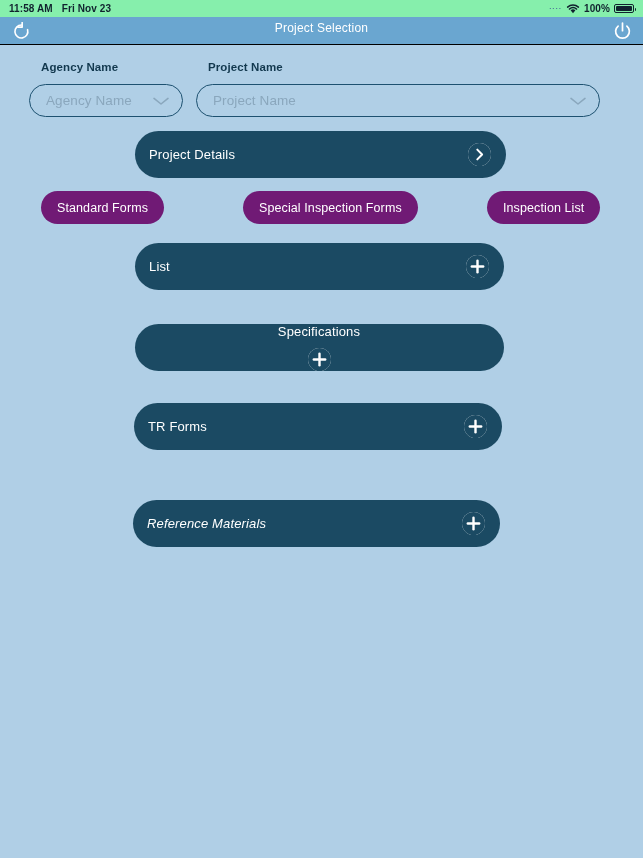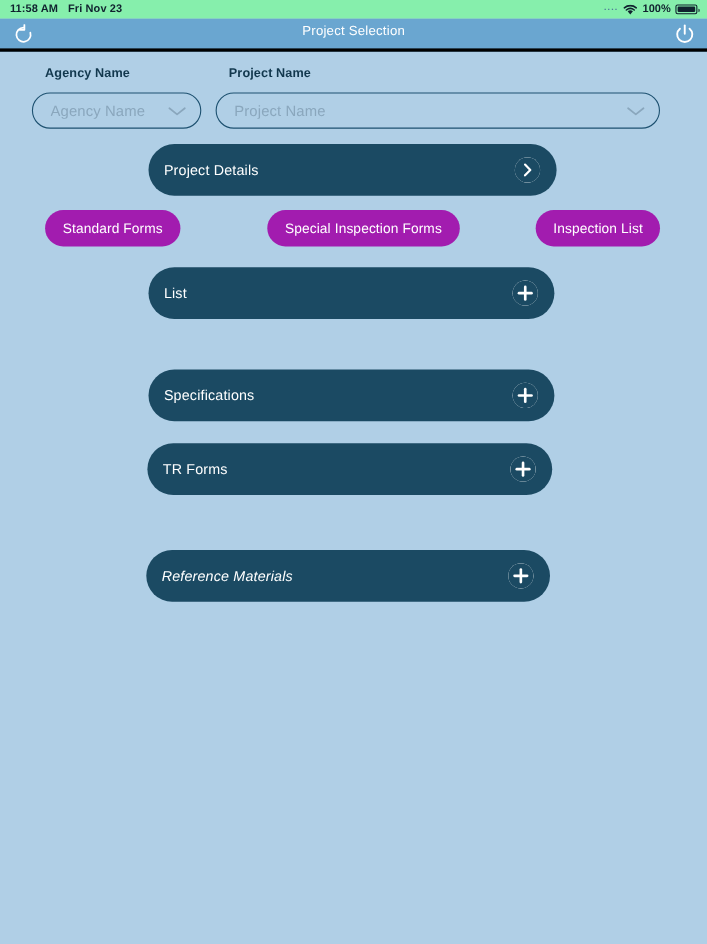--- a/index.html
+++ b/index.html
@@ -76,21 +76,21 @@
     border-radius: 1px;
   }
 
   
   .navbar {
     position: absolute;
     top: 17px; left: 0;
     width: 643px;
     height: 27px;
     background: #6aa6d0;
-    border-bottom: 3px solid #000000;
+    border-bottom: 1px solid #000000;
   }
   .nav-title {
     position: absolute;
     left: 0; right: 0;
     top: 4px;
     text-align: center;
     color: #ffffff;
     font-size: 12px;
     letter-spacing: 0.2px;
   }
@@ -168,21 +168,21 @@
     background: #ffffff;
     display: flex;
     align-items: center;
     justify-content: center;
   }
 
   
   .pill {
     position: absolute;
     height: 33px;
-    background: #a21caf;
+    background: #701a75;
     border-radius: 17px;
     display: flex;
     align-items: center;
     justify-content: center;
     padding: 0 16px;
     box-sizing: border-box;
     color: #ffffff;
     font-size: 12.5px;
     letter-spacing: 0.1px;
     cursor: pointer;
@@ -263,21 +263,21 @@
     <span class="bar-label">List</span>
     <span class="circ">
       <svg width="23" height="23" viewBox="0 0 23 23">
         <circle cx="11.5" cy="11.5" r="11.5" fill="#1b4a63"></circle>
         <line x1="11.5" y1="5.8" x2="11.5" y2="17.2" stroke="#ffffff" stroke-width="2.4" stroke-linecap="round"></line>
         <line x1="5.8" y1="11.5" x2="17.2" y2="11.5" stroke="#ffffff" stroke-width="2.4" stroke-linecap="round"></line>
       </svg>
     </span>
   </div>
 
-  <div class="bar" style="left:135px; top:336px; width:369px;">
+  <div class="bar" style="left:135px; top:324px; width:369px;flex-direction:column;">
     <span class="bar-label">Specifications</span>
     <span class="circ">
       <svg width="23" height="23" viewBox="0 0 23 23">
         <circle cx="11.5" cy="11.5" r="11.5" fill="#1b4a63"></circle>
         <line x1="11.5" y1="5.8" x2="11.5" y2="17.2" stroke="#ffffff" stroke-width="2.4" stroke-linecap="round"></line>
         <line x1="5.8" y1="11.5" x2="17.2" y2="11.5" stroke="#ffffff" stroke-width="2.4" stroke-linecap="round"></line>
       </svg>
     </span>
   </div>
 

